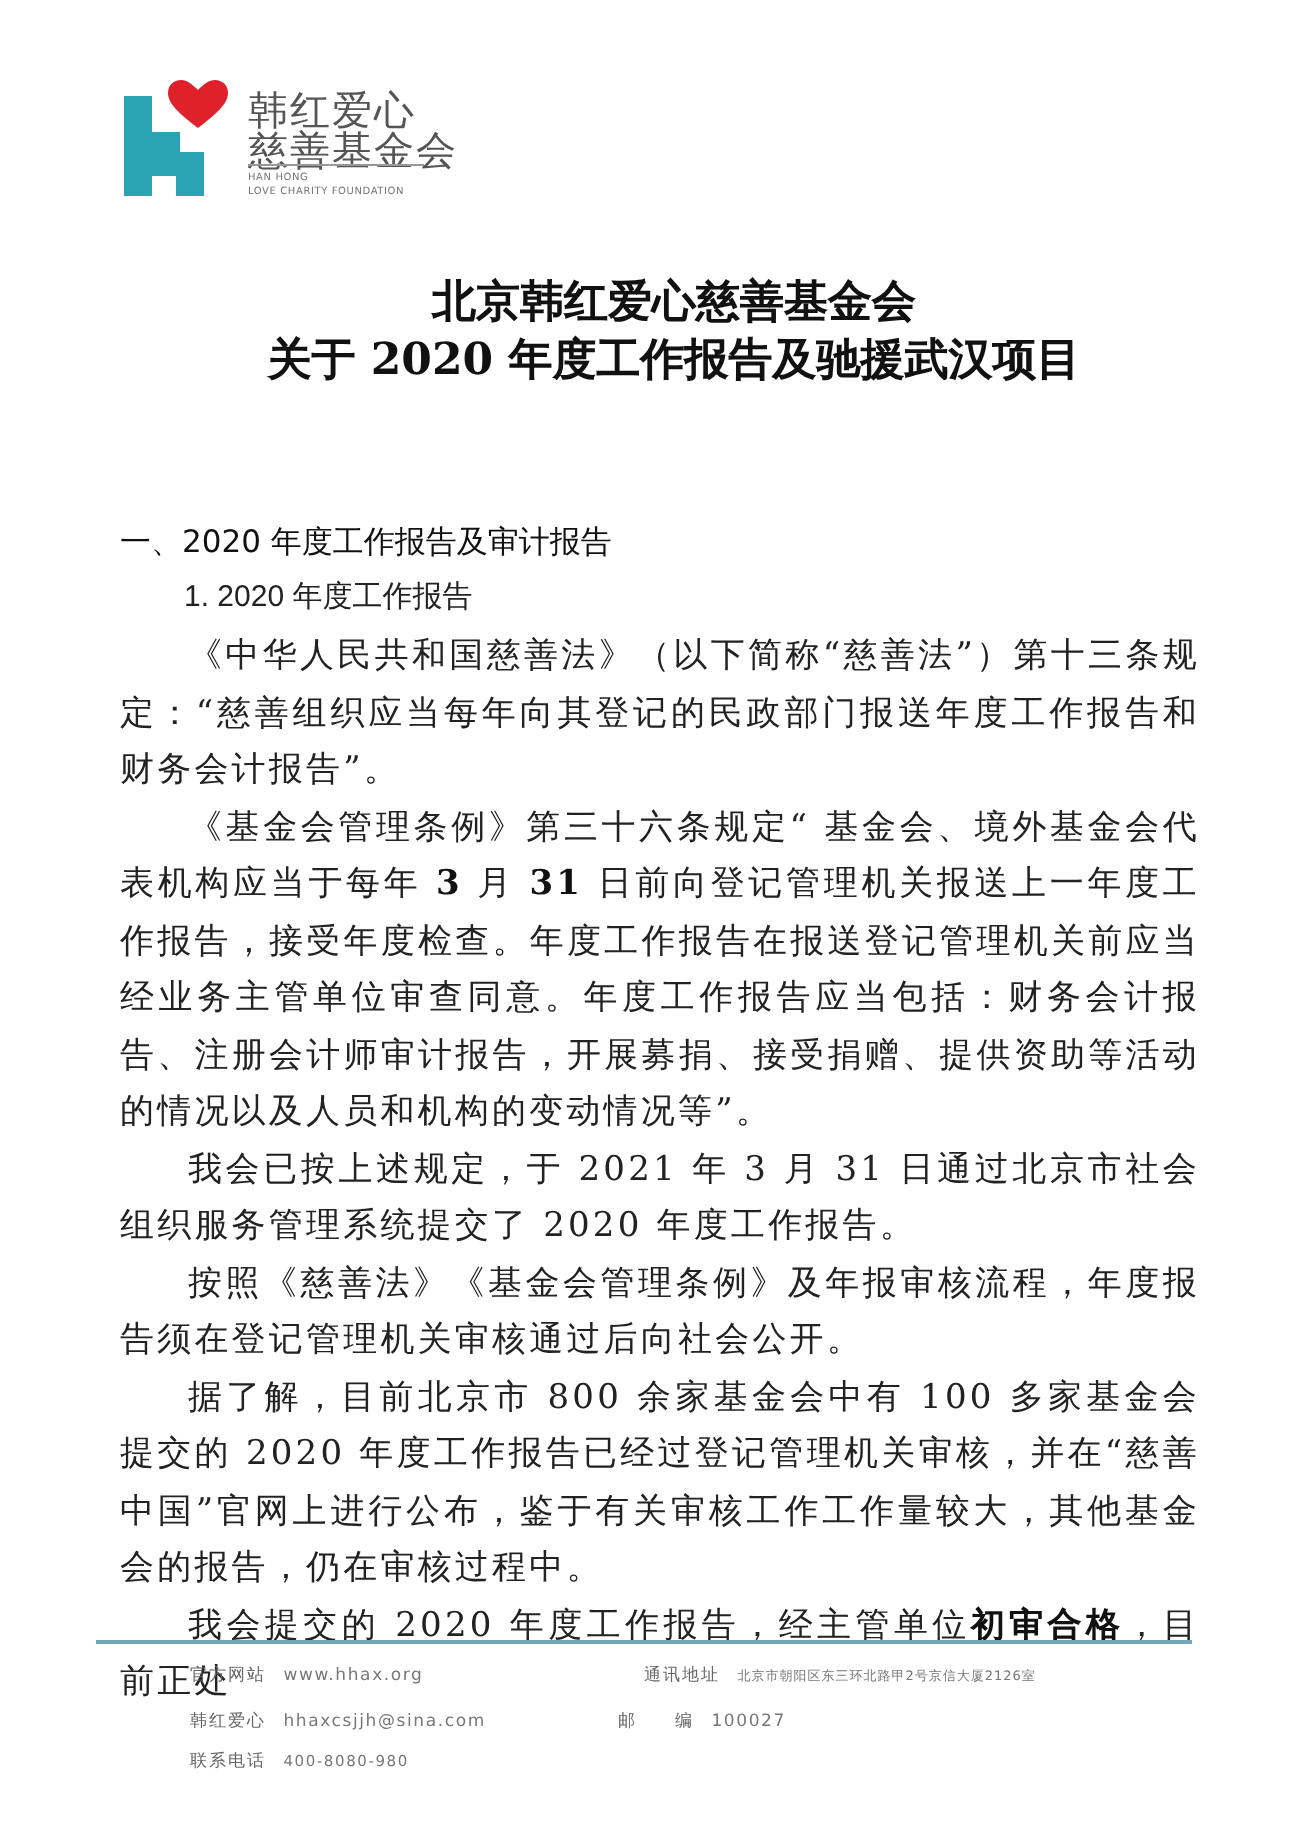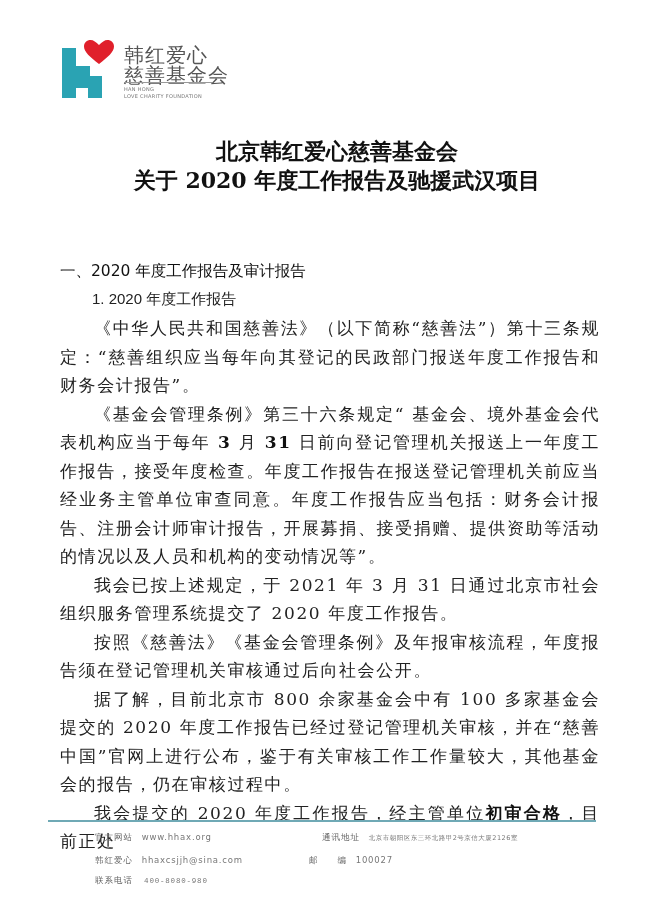--- a/index.html
+++ b/index.html
@@ -197,21 +197,21 @@
 <div class="footer-rule"></div>
 <div class="footer">
   <div class="f-row" style="left:95px; top:0px;">
     <span class="f-label">官方网站</span>
     <span class="f-value">www.hhax.org</span>
   </div>
   <div class="f-row" style="left:95px; top:23px;">
     <span class="f-label">韩红爱心</span>
     <span class="f-value">hhaxcsjjh@sina.com</span>
   </div>
-  <div class="f-row" style="left:95px; top:43px;font-family:Liberation Mono, monospace;">
+  <div class="f-row" style="left:95px; top:43px;">
     <span class="f-label">联系电话</span>
     <span class="f-value" style="font-size:7.5px;">400-8080-980</span>
   </div>
   <div class="f-row" style="left:322px; top:0px;">
     <span class="f-label">通讯地址</span>
     <span class="f-value f-addr">北京市朝阳区东三环北路甲2号京信大厦2126室</span>
   </div>
   <div class="f-row" style="left:309px; top:23px;">
     <span class="f-label">邮　　编</span>
     <span class="f-value">100027</span>

